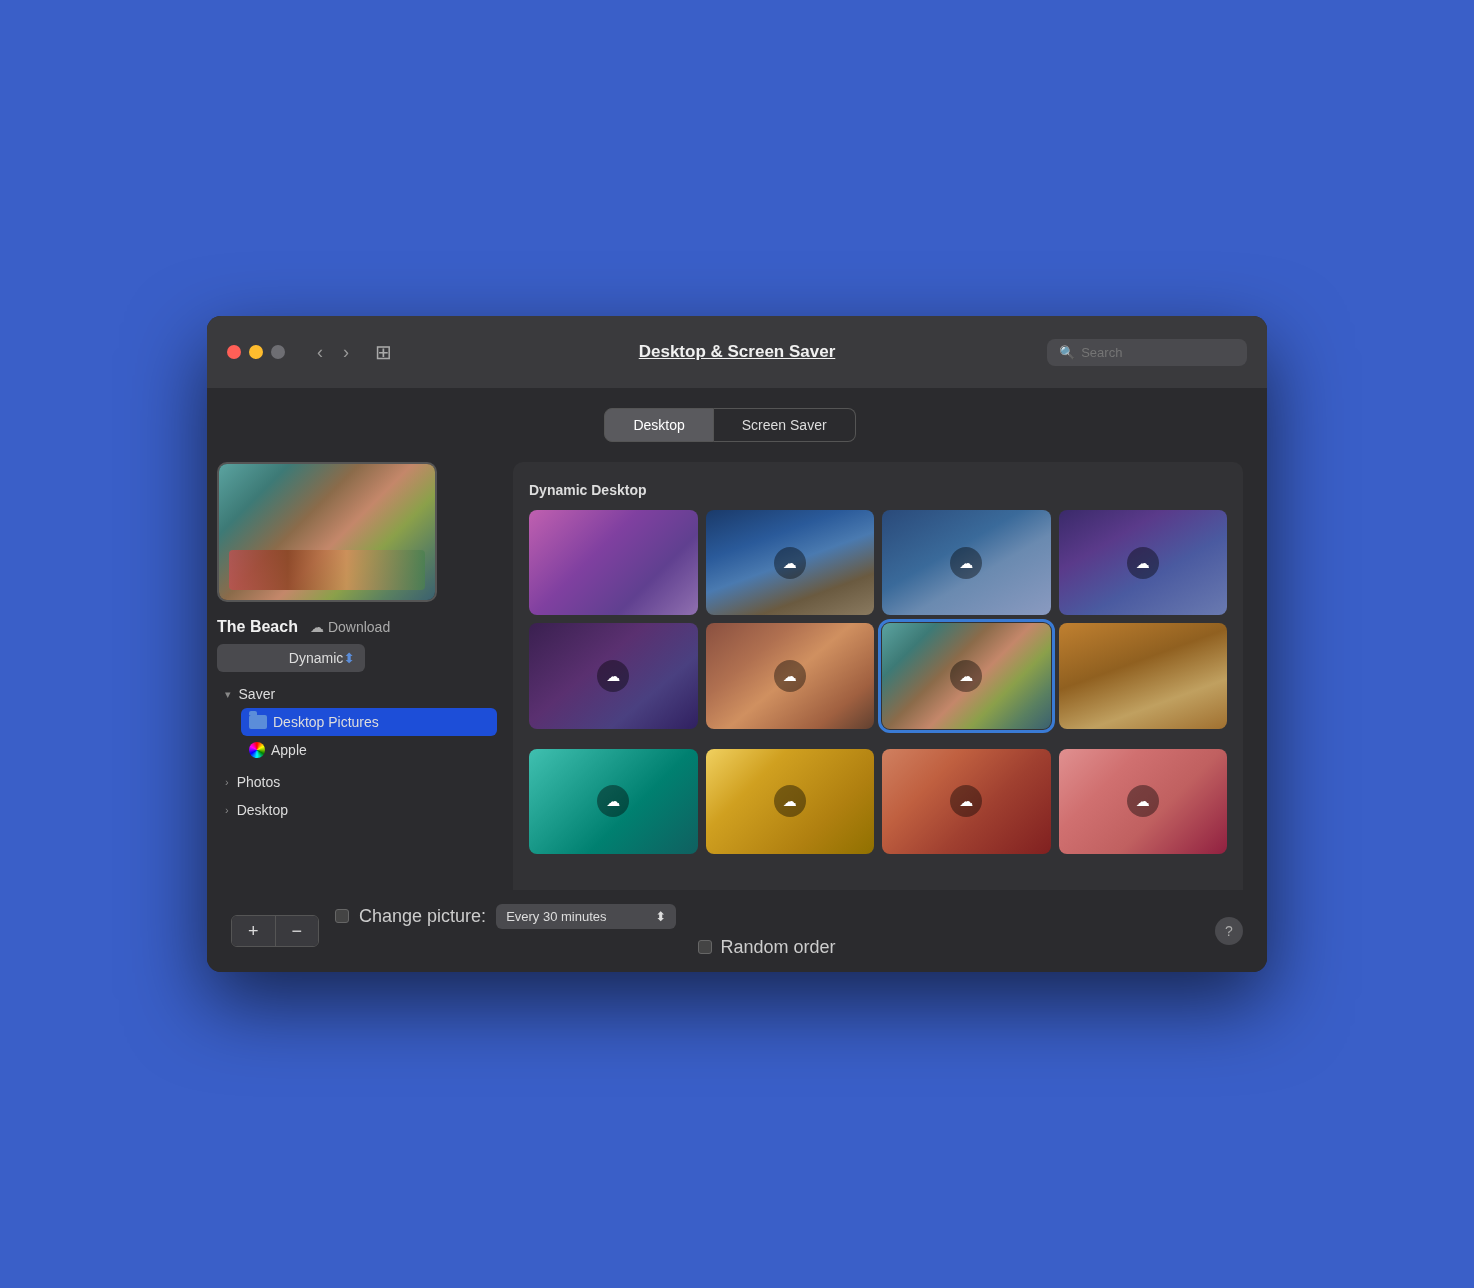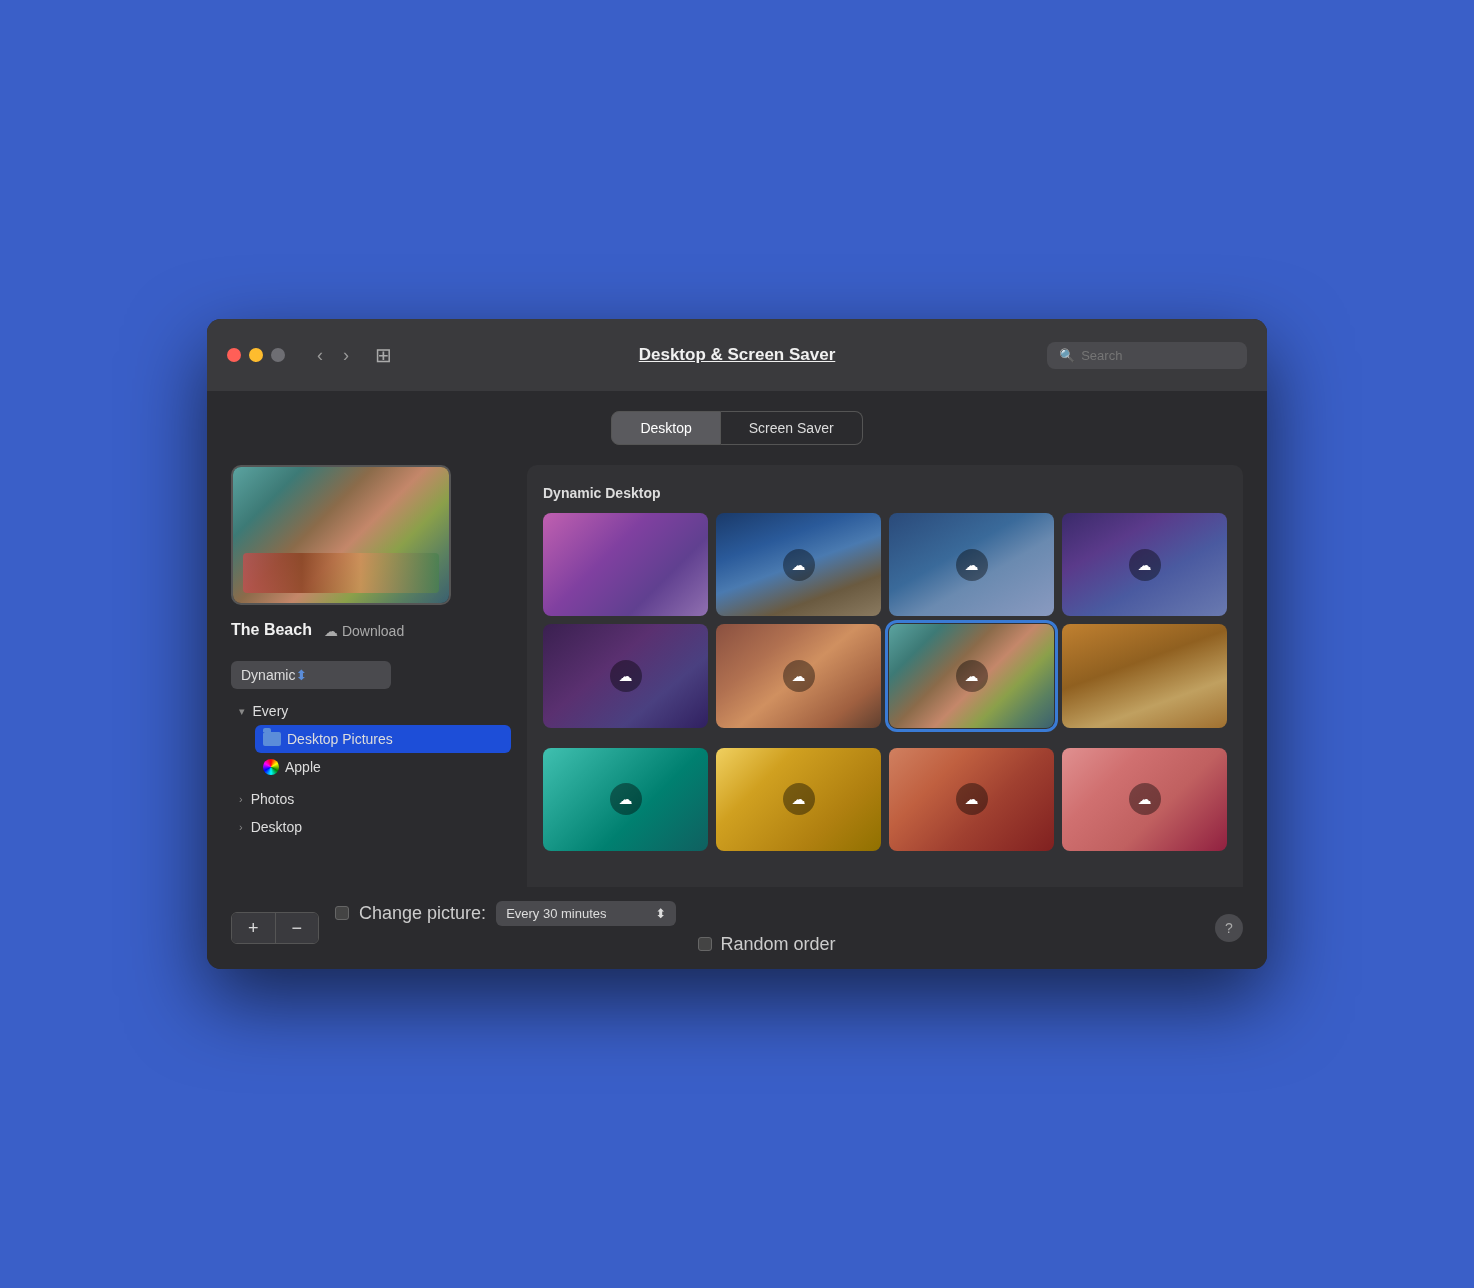--- a/index.html
+++ b/index.html
@@ -81,21 +81,21 @@
     .search-icon { color: #888; font-size: 13px; }
     .search-input {
       background: none;
       border: none;
       outline: none;
       color: #bbb;
       font-size: 13px;
       width: 100%;
     }
     .content {
-      padding: 20px 24px 0 24px;
+      padding: 20px 24px 0 10px;
     }
     .tabs {
       display: flex;
       justify-content: center;
       margin-bottom: 20px;
       gap: 0;
     }
     .tab {
       padding: 8px 28px;
       font-size: 14px;
@@ -192,50 +192,50 @@
     .right-panel {
       flex: 1;
       background: #323235;
       border-radius: 10px 10px 0 0;
       overflow-y: auto;
       max-height: 540px;
       padding: 16px;
     }
     .wallpaper-info {
       display: flex;
-      align-items: flex-end;
+      align-items: center;
       gap: 12px;
-      margin-bottom: 22px;
+      margin-bottom: 8px;
     }
     .wallpaper-name {
       font-size: 16px;
       font-weight: 600;
       color: #f0f0f0;
     }
     .download-btn {
       display: flex;
       align-items: center;
       gap: 4px;
       color: #aaa;
       font-size: 14px;
       cursor: pointer;
       background: none;
       border: none;
     }
     .dropdown-select {
       display: flex;
       align-items: center;
-      justify-content: flex-start;
+      justify-content: flex-end;
       background: #4a4a4e;
       border-radius: 6px;
       padding: 6px 10px;
       color: #ddd;
       font-size: 14px;
       cursor: pointer;
-      width: 160px;
+      width: 148px;
     }
     .dropdown-arrow { color: #5b8dd9; font-size: 14px; }
     .section-title {
       font-size: 14px;
       font-weight: 600;
       color: #ddd;
       margin-bottom: 12px;
       margin-top: 4px;
     }
     .wallpaper-grid {
@@ -416,21 +416,21 @@
         <div class="dropdown-select">
           <span>Dynamic</span>
           <span class="dropdown-arrow">⬍</span>
         </div>
 
         <div class="sidebar-tree">
 
           <div class="tree-group">
             <div class="tree-item">
               <span class="tree-chevron">▾</span>
-              <span class="tree-parent-label">Every</span>
+              <span class="tree-parent-label">Saver</span>
             </div>
             <div class="sub-items">
               <div class="tree-item selected">
                 <div class="folder-icon"></div>
                 <span>Desktop Pictures</span>
               </div>
               <div class="tree-item">
                 <div class="color-icon"></div>
                 <span>Apple</span>
               </div>

